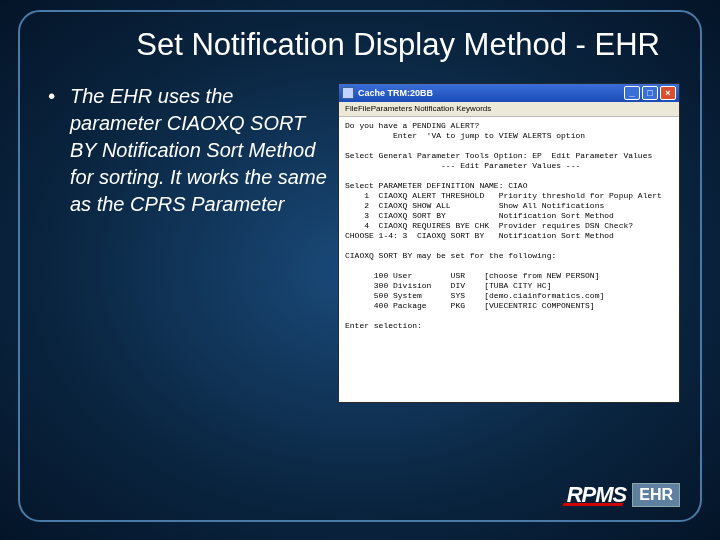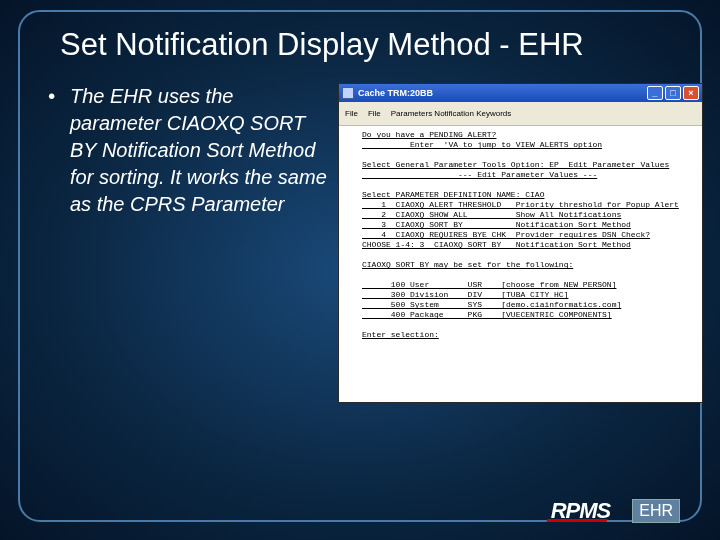--- a/index.html
+++ b/index.html
@@ -12,21 +12,21 @@
   .frame {
     position: absolute;
     top: 10px; left: 18px; right: 18px; bottom: 18px;
     border: 2px solid #4a7aa8;
     border-radius: 22px;
   }
   .title {
     color: #fff;
     font-size: 31px;
     font-weight: 400;
-    text-align: left;
+    text-align: right;
     padding: 14px 40px 10px 40px;
     line-height: 1.2;
   }
   .content {
     display: flex;
     padding: 10px 20px 0 20px;
     gap: 8px;
   }
   .bullets {
     flex: 0 0 290px;
@@ -80,62 +80,60 @@
     width: 16px; height: 14px; margin-left: 2px;
     display: inline-flex; align-items: center; justify-content: center;
     font-family: Arial, sans-serif; font-size: 9px; font-weight: bold;
     border: 1px solid #fff; border-radius: 2px;
   }
   .winbtn.min { background: #3a6fd8; }
   .winbtn.max { background: #3a6fd8; }
   .winbtn.close { background: #d85030; }
   .menubar {
     background: #ece9d8;
-    height: 24px;
+    height: 15px;
     display: flex;
     align-items: center;
-    gap: 10px;
     padding: 0 6px;
     font-family: Tahoma, sans-serif;
     font-size: 8px;
     color: #000;
     border-bottom: 1px solid #bbb;
   }
   .terminal {
     flex: 1;
-    padding: 4px 23px;
+    padding: 4px 6px;
     white-space: pre;
     overflow: hidden;
-    text-decoration: underline;
   }
   .logo {
     position: absolute;
     right: 40px;
-    bottom: 16px;
+    bottom: 32px;
     display: flex;
     align-items: center;
-    gap: 18px;
+    gap: 2px;
   }
   .logo .rpms {
     color: #fff;
     font-family: Arial, sans-serif;
     font-weight: bold;
     font-style: italic;
     font-size: 22px;
     letter-spacing: -1px;
   }
   .logo .swoosh {
     height: 3px; background: #c00; width: 60px;
     position: absolute; left: -4px; bottom: 2px;
     transform: skewX(-25deg);
   }
   .logo .ehr {
     background: #6080a0;
     color: #fff;
-    font-weight: normal;
+    font-weight: bold;
     font-size: 16px;
     padding: 2px 6px;
     border: 1px solid #8aa;
     margin-left: 4px;
   }
 </style>
 </head>
 <body>
 
 <div class="frame">

